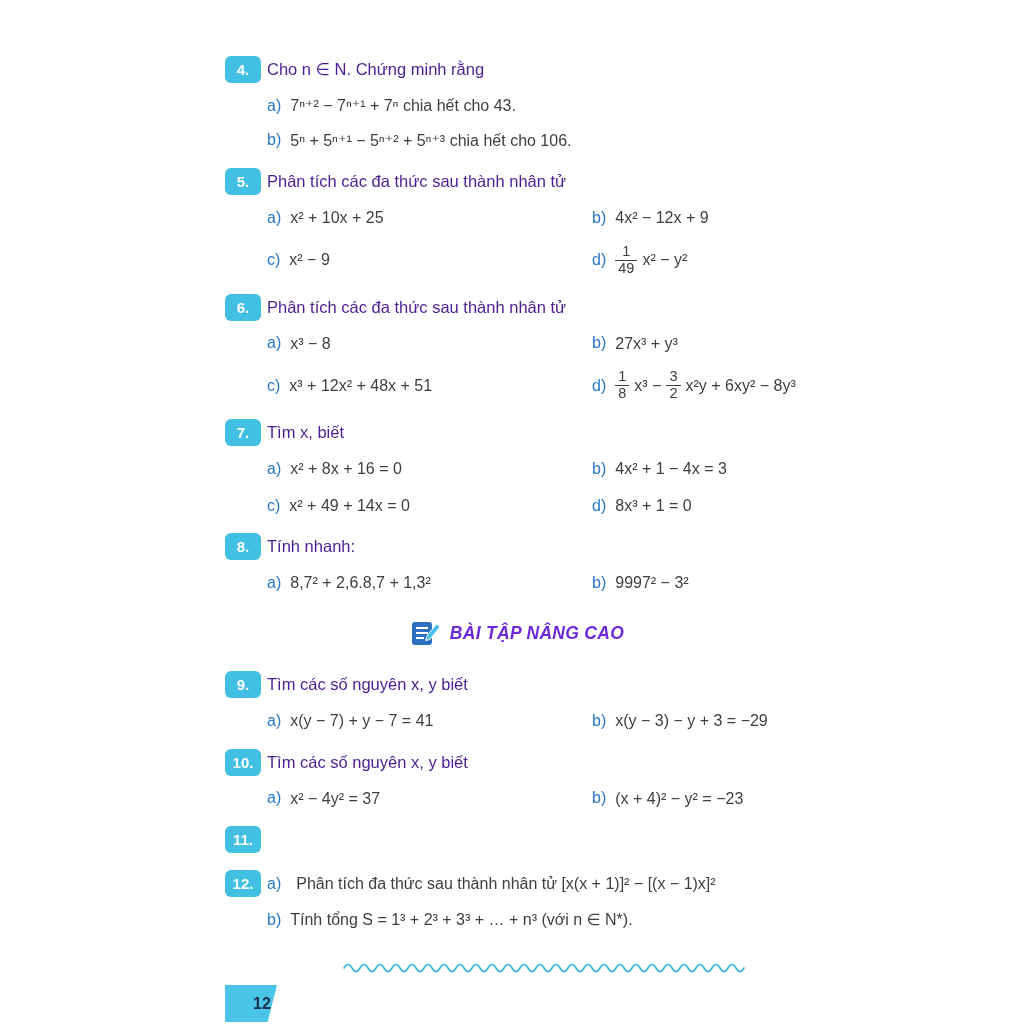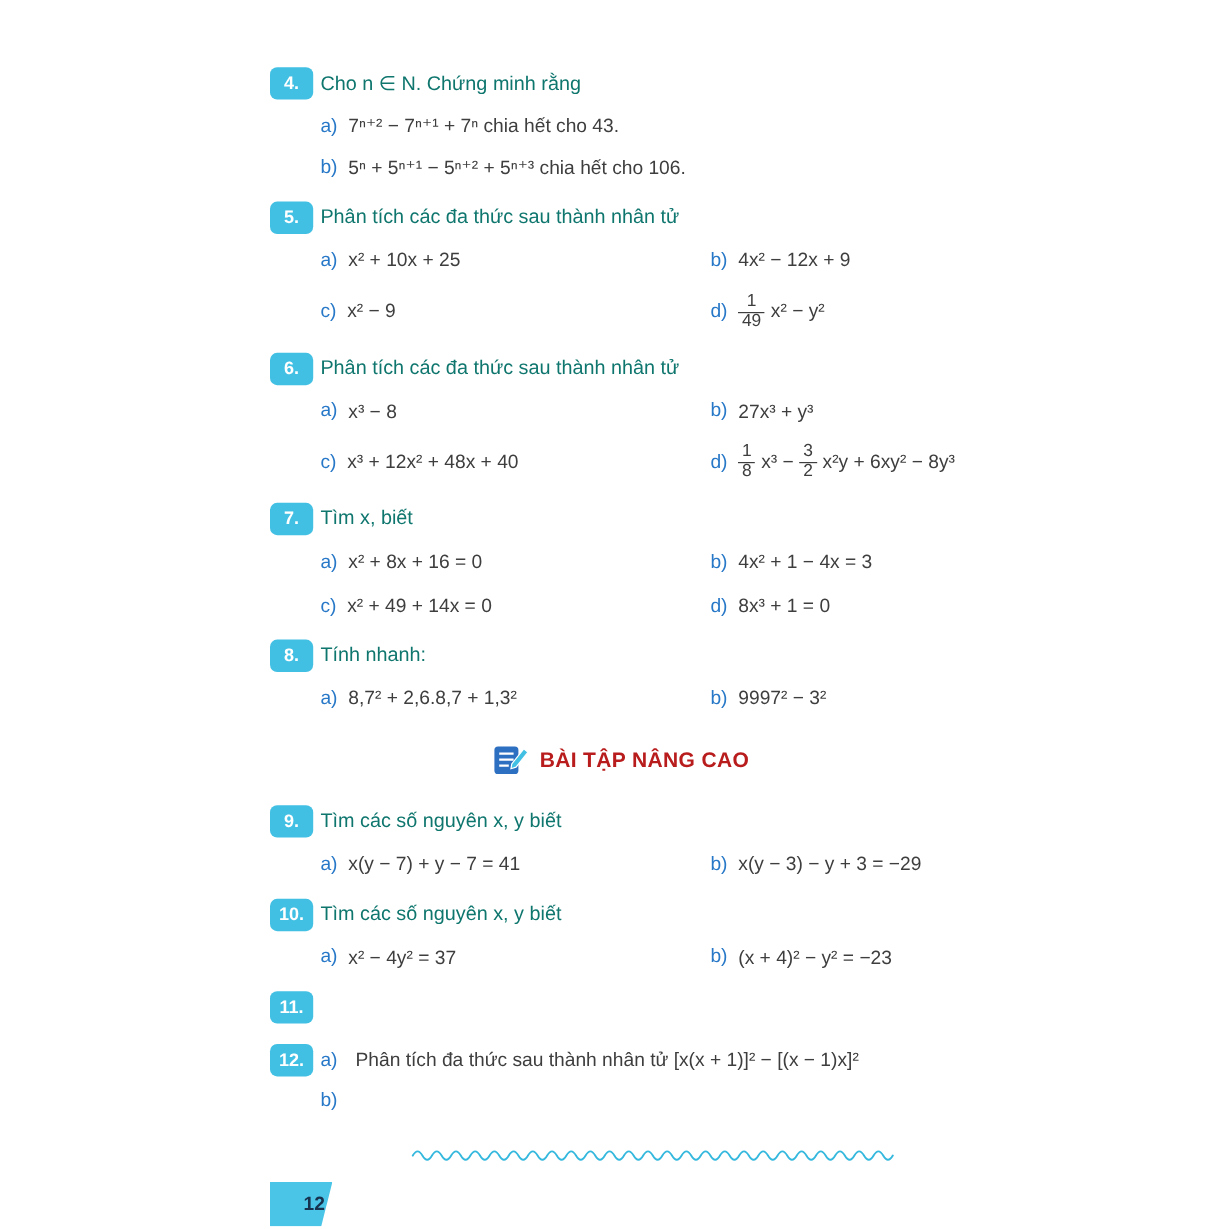--- a/index.html
+++ b/index.html
@@ -30,21 +30,21 @@
     justify-content:center;
     width:36px;
     height:27px;
     flex:0 0 36px;
     background:#42c0e4;
     color:#ffffff;
     font-weight:bold;
     font-size:15px;
     border-radius:6px;
   }
-  .prob-title { font-size:16.5px; color:#0f766e; }
+  .prob-title { font-size:16.5px; color:#4c1d95; }
   .items { margin-left:42px; }
   .items.list { display:flex; flex-direction:column; gap:13px; }
   .items.grid {
     display:grid;
     grid-template-columns:325px auto;
     row-gap:15px;
     align-items:center;
     justify-items:start;
   }
   .item { display:flex; align-items:center; }
@@ -68,22 +68,23 @@
   .frac .den { display:block; padding:0 3px; border-top:1.2px solid #3e3e3e; }
   .frac2 { margin-left:5px; }
   .section-header {
     display:flex;
     align-items:center;
     justify-content:center;
     gap:9px;
     margin:26px 60px 24px 0;
     font-weight:bold;
     font-size:17.5px;
-    color:#b91c1c;
+    color:#6d28d9;
     letter-spacing:0.3px;
+    font-style:italic;
   }
   .divider-wrap { text-align:center; margin-top:28px; }
   .page-tab {
     position:absolute;
     left:225px;
     bottom:2px;
     width:52px;
     height:37px;
     background:#4ac5e8;
     clip-path:polygon(0 0, 100% 0, 82% 100%, 0 100%);
@@ -157,21 +158,21 @@
       <div class="item">
         <span class="lbl">a)</span>
         <span class="math">x³ − 8</span>
       </div>
       <div class="item">
         <span class="lbl">b)</span>
         <span class="math">27x³ + y³</span>
       </div>
       <div class="item">
         <span class="lbl">c)</span>
-        <span class="math">x³ + 12x² + 48x + 40</span>
+        <span class="math">x³ + 12x² + 48x + 51</span>
       </div>
       <div class="item">
         <span class="lbl">d)</span>
         <span class="math">
           <span class="frac">
               <span class="num">1</span>
               <span class="den">8</span>
             </span>
             <span>x³ −</span>
             <span class="frac frac2">
@@ -279,20 +280,21 @@
 
   <div class="problem">
     <div class="prob-head">
       <span class="badge">12.</span>
       <span class="lbl">a)</span>
       <span class="math">Phân tích đa thức sau thành nhân tử [x(x + 1)]² − [(x − 1)x]²</span>
     </div>
     <div class="items list">
       <div class="item">
         <span class="lbl">b)</span>
+        <span class="math">Tính tổng S = 1³ + 2³ + 3³ + … + n³ (với n ∈ N*).</span>
       </div>
     </div>
   </div>
 
   <div class="divider-wrap">
     <svg width="412" height="12" viewBox="0 0 412 12">
       <path d="M2 7 q4 -7 8 0 t8 0 t8 0 t8 0 t8 0 t8 0 t8 0 t8 0 t8 0 t8 0 t8 0 t8 0 t8 0 t8 0 t8 0 t8 0 t8 0 t8 0 t8 0 t8 0 t8 0 t8 0 t8 0 t8 0 t8 0 t8 0 t8 0 t8 0 t8 0 t8 0 t8 0 t8 0 t8 0 t8 0 t8 0 t8 0 t8 0 t8 0 t8 0 t8 0 t8 0 t8 0 t8 0 t8 0 t8 0 t8 0 t8 0 t8 0 t8 0 t8 0" stroke="#35b8dd" stroke-width="1.6" fill="none" stroke-linecap="round"></path>
     </svg>
   </div>
 

